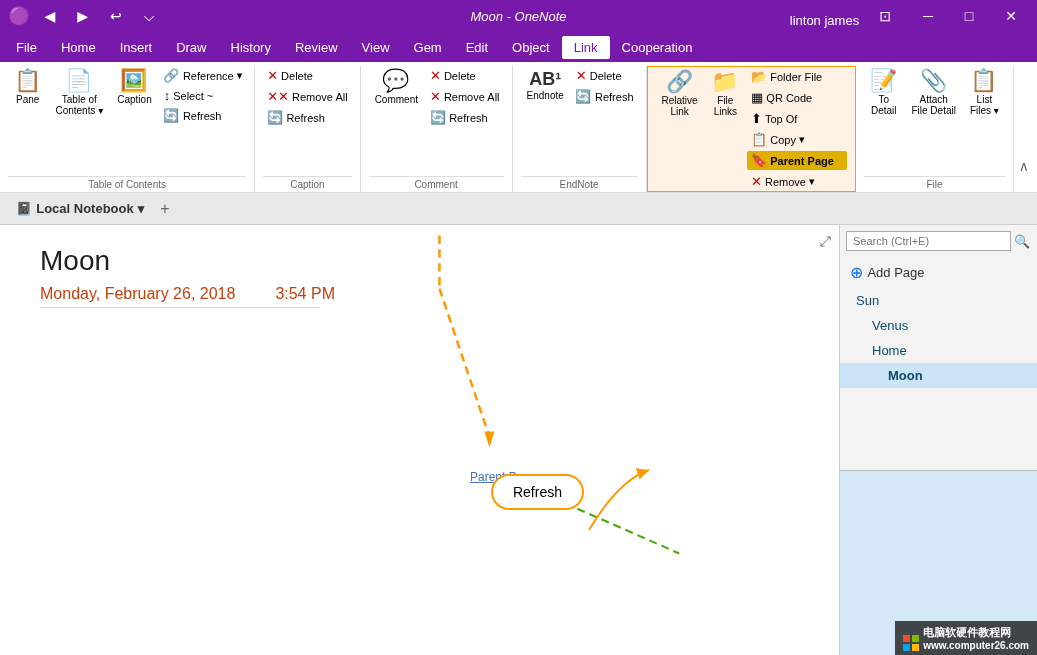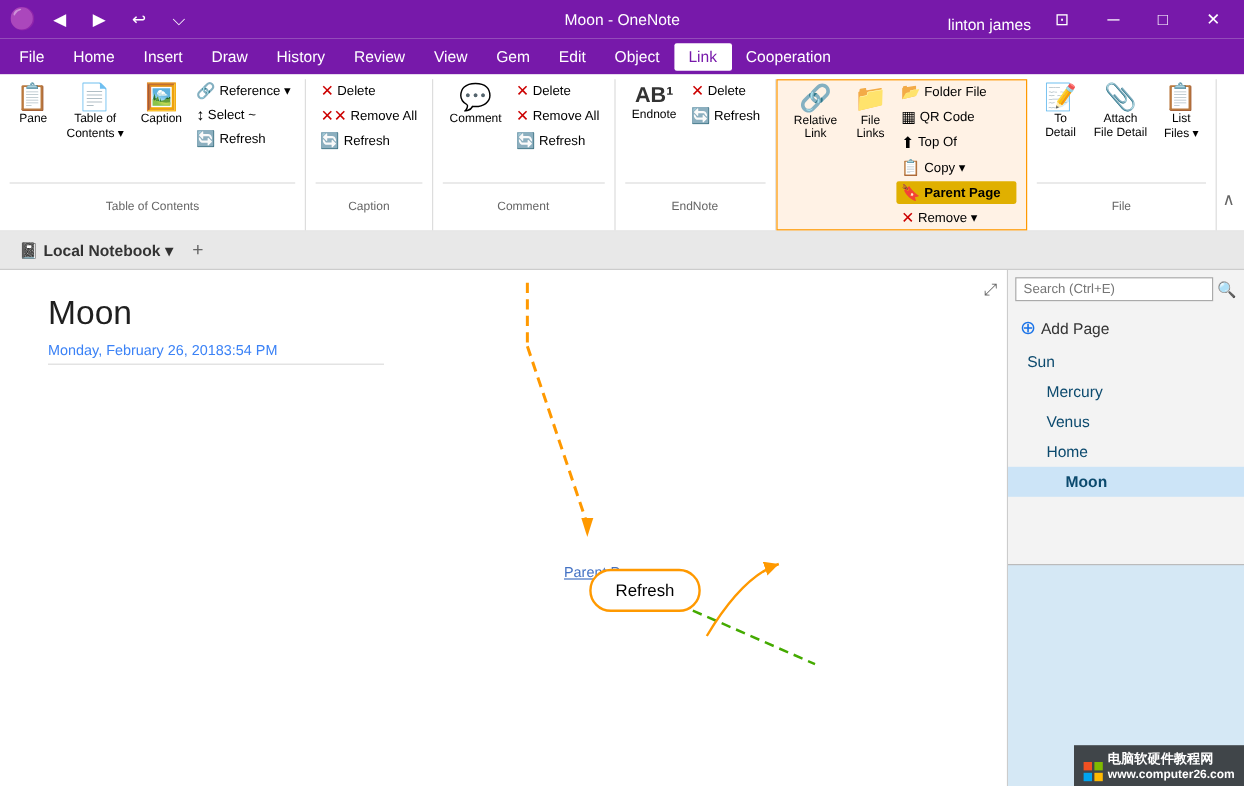--- a/index.html
+++ b/index.html
@@ -9,21 +9,21 @@
     .title-bar {
       background: #7719aa;
       color: white;
       height: 32px;
       display: flex;
       align-items: center;
       padding: 0 8px;
       justify-content: space-between;
     }
     .title-bar-left { display: flex; align-items: center; gap: 6px; }
-    .title-bar-center { position: absolute; left: 50%; transform: translateX(-50%); color: white; font-size: 13px; }
+    .title-bar-center { position: absolute; left: 50%; transform: translateX(-50%); color: white; font-size: 13px; font-style: italic; }
     .title-bar-right { display: flex; align-items: flex-end; gap: 8px; color: white; font-size: 12px; }
     .title-bar-btn { color: white; font-size: 14px; cursor: pointer; padding: 2px 8px; }
     .win-btn { padding: 4px 12px; cursor: pointer; font-size: 14px; color: white; }
 
     
     .menu-bar {
       background: #7719aa;
       height: 30px;
       display: flex;
       align-items: center;
@@ -57,21 +57,21 @@
     .ribbon-group-content {
       display: flex;
       align-items: flex-start;
       gap: 2px;
       flex: 1;
     }
     .ribbon-group-label {
       font-size: 10px;
       color: #666;
       text-align: center;
-      padding: 14px 0;
+      padding: 2px 0;
       border-top: 1px solid #ddd;
       margin-top: 2px;
     }
     .ribbon-btn {
       display: flex;
       flex-direction: column;
       align-items: center;
       justify-content: flex-start;
       cursor: pointer;
       padding: 4px 6px;
@@ -138,21 +138,21 @@
 
     
     .note-area {
       flex: 1;
       background: white;
       padding: 20px 40px;
       position: relative;
       overflow: hidden;
     }
     .note-title { font-size: 28px; font-weight: 300; color: #1f1f1f; margin-bottom: 8px; }
-    .note-meta { color: #3b82f6; font-size: 12px; display: flex; }
+    .note-meta { color: #c2410c; font-size: 16px; display: flex; gap: 40px; }
     .note-meta-line { border-bottom: 1px solid #ddd; margin-top: 4px; width: 280px; }
 
     
     .right-sidebar {
       width: 198px;
       background: #f3f3f3;
       border-left: 1px solid #ccc;
       display: flex;
       flex-direction: column;
     }
@@ -489,21 +489,20 @@
       <span style="font-size:13px;cursor:pointer;">🔍</span>
     </div>
 
     <div class="add-page-btn">
       <span style="font-size:16px;color:#1a73e8;">⊕</span>
       <span>Add Page</span>
     </div>
 
     <div class="page-list">
       <div class="page-item">Sun</div>
-      <div class="page-item sub">Mercury</div>
       <div class="page-item sub">Venus</div>
       <div class="page-item sub">Home</div>
       <div class="page-item sub2 active">Moon</div>
     </div>
 
     <div class="subpage-note"></div>
   </div>
 </div>
 
 <div class="watermark">

